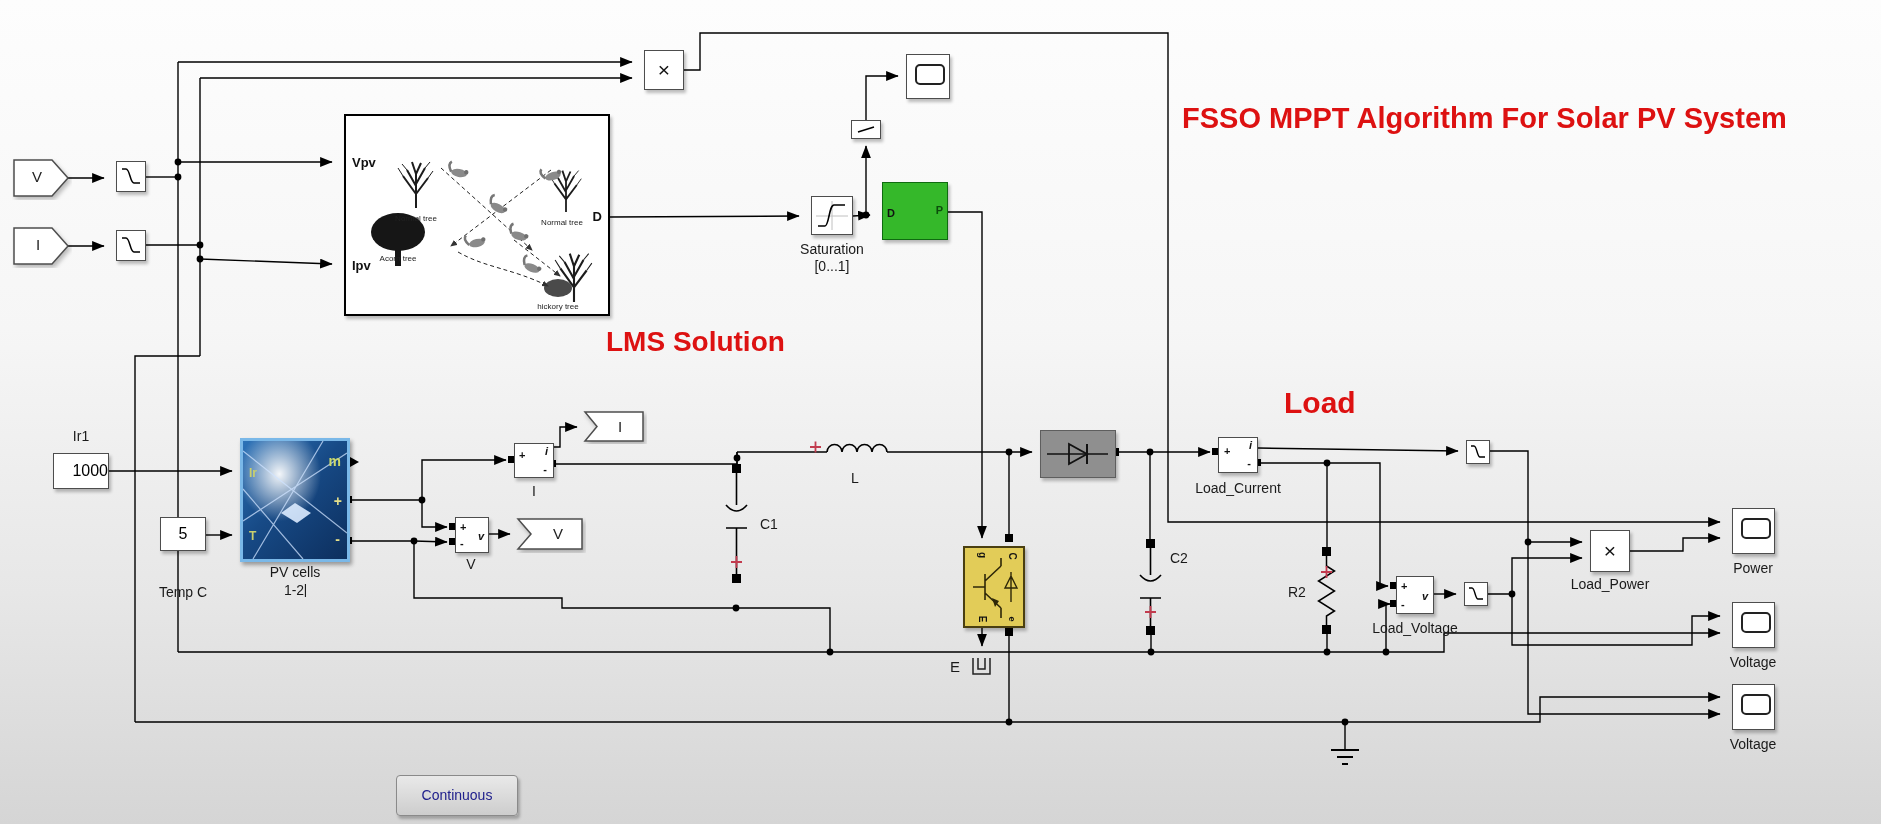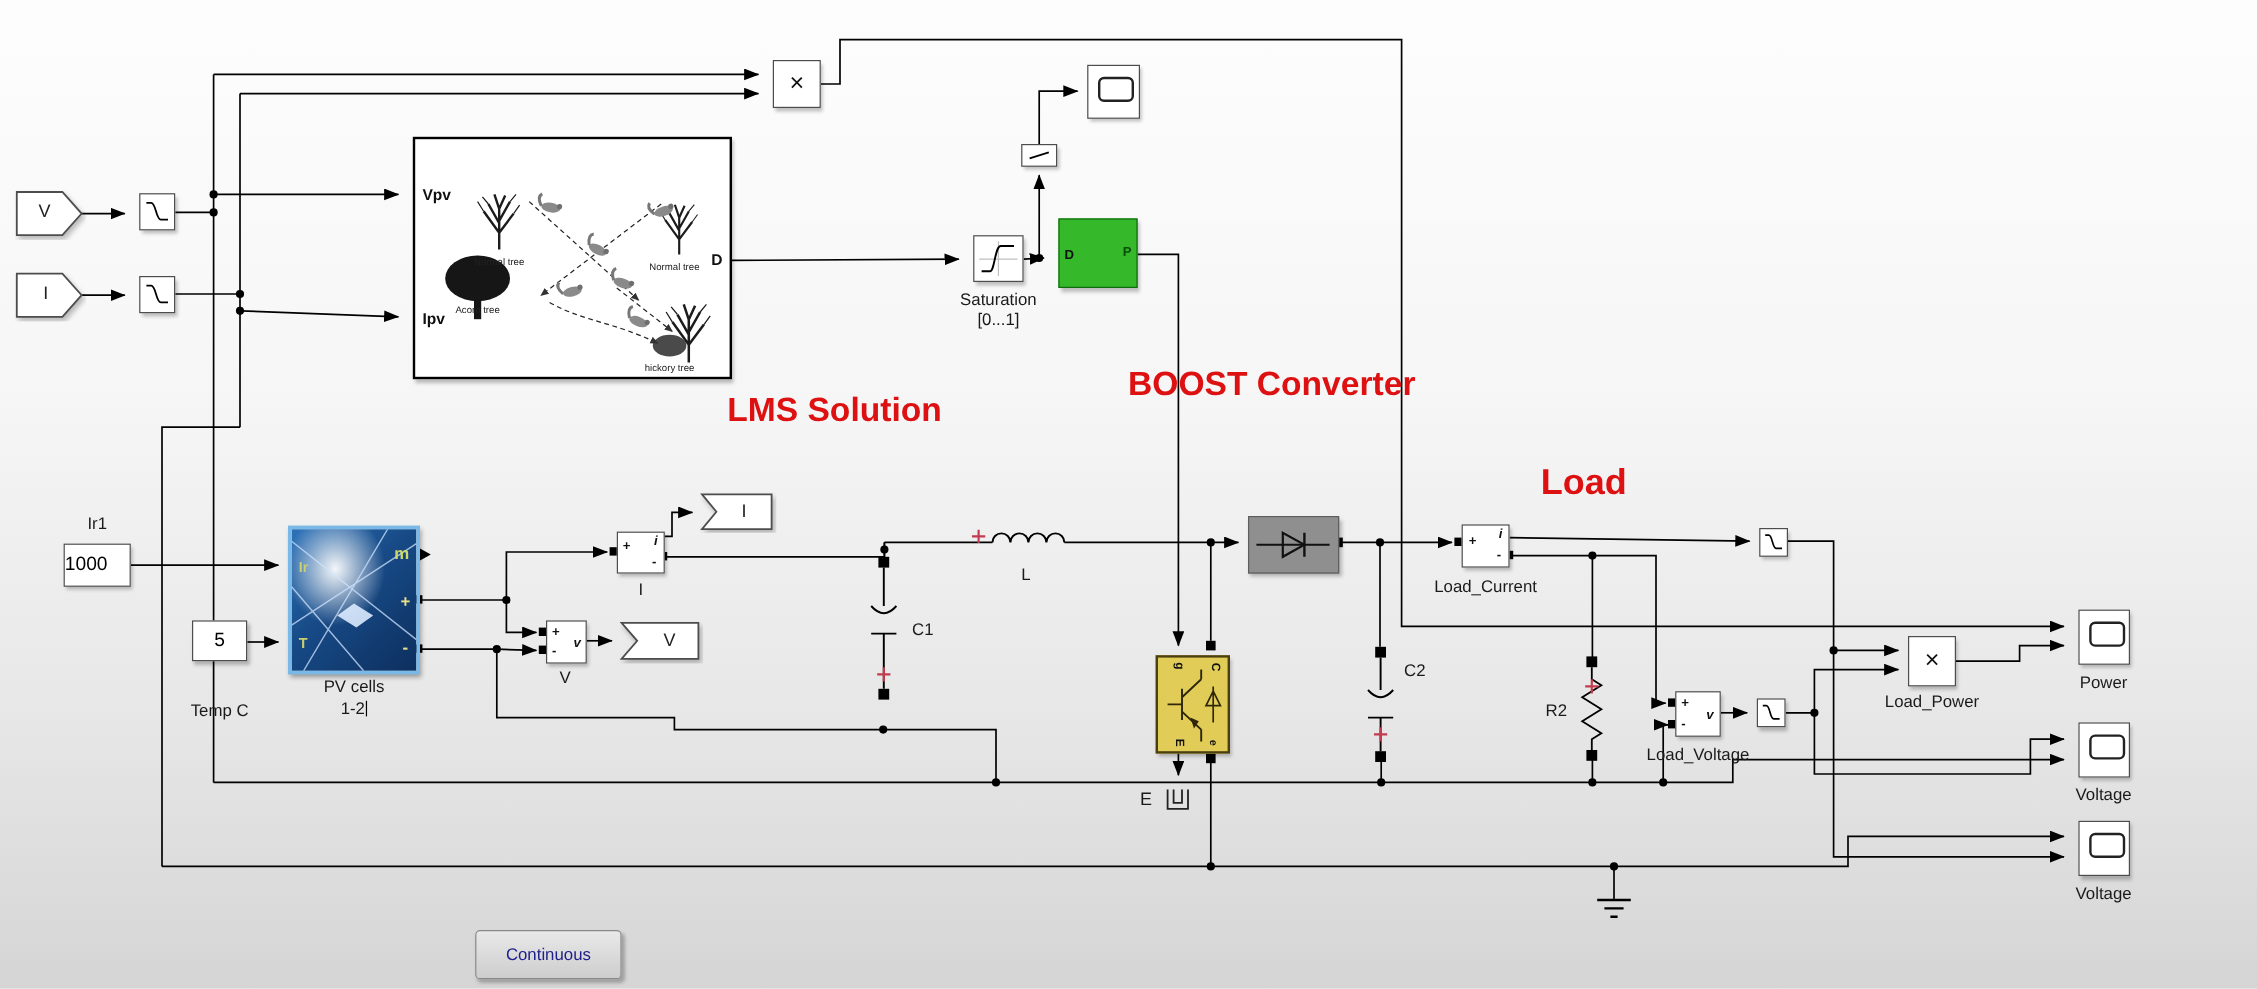--- a/index.html
+++ b/index.html
@@ -313,26 +313,26 @@
 </div>
 
 <div class="blk" style="left:906px;top:54px;width:44px;height:45px">
   <div class="scope-inner"></div>
 </div>
 
 <div class="blk" style="left:644px;top:50px;width:40px;height:40px">
   <div class="prod" style="top:7px">×</div>
 </div>
 
+<div class="ann" style="left:1182px;top:102px;font-size:29px">FSSO MPPT Algorithm For Solar PV System</div>
 <div class="ann" style="left:606px;top:326px">LMS Solution</div>
-<div class="ann" style="left:940px;top:304px">BOOST Converter</div>
 <div class="ann" style="left:1284px;top:386px;font-size:30px">Load</div>
 
 <div class="lbl ctr" style="left:81px;top:428px">Ir1</div>
-<div class="blk" style="left:53px;top:453px;width:56px;height:36px;text-align:left;font-size:16px;line-height:34px">
+<div class="blk" style="left:53px;top:453px;width:56px;height:36px;text-align:right;font-size:16px;line-height:34px">
   <span>1000</span>
 </div>
 <div class="blk" style="left:160px;top:517px;width:46px;height:34px;text-align:center;font-size:16px;line-height:32px">
   <span>5</span>
 </div>
 <div class="lbl ctr" style="left:183px;top:584px">Temp C</div>
 
 <div class="blk" style="left:240px;top:438px;width:110px;height:124px;border:3px solid #7ab8e8;
   background:linear-gradient(135deg,#2c72b8 0%,#174a86 45%,#0d2f5e 100%);box-shadow:2px 3px 4px rgba(0,0,0,.35)">
   <svg class="glyph" width="104" height="118">

